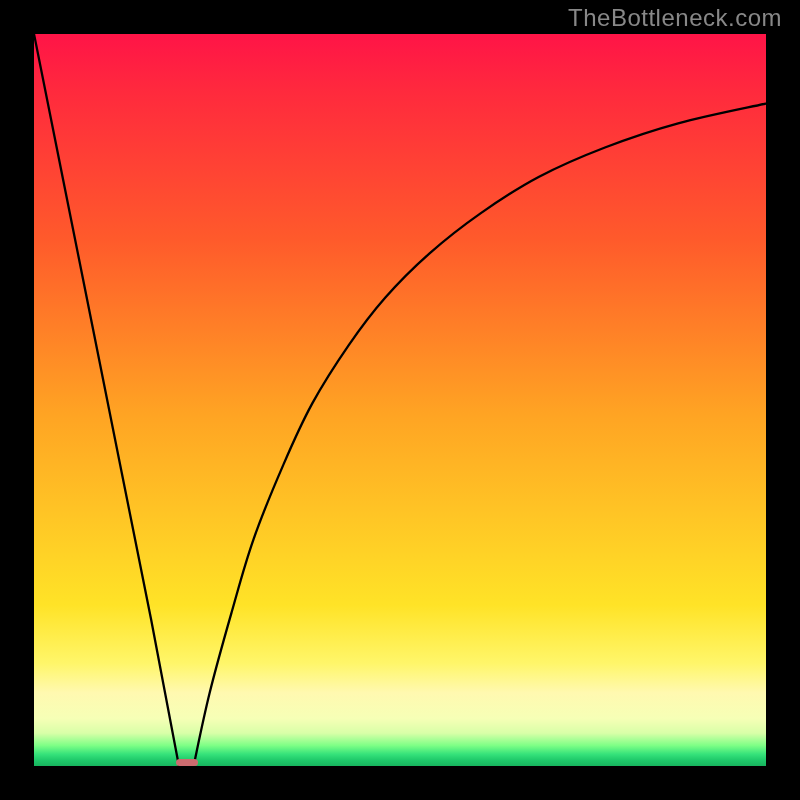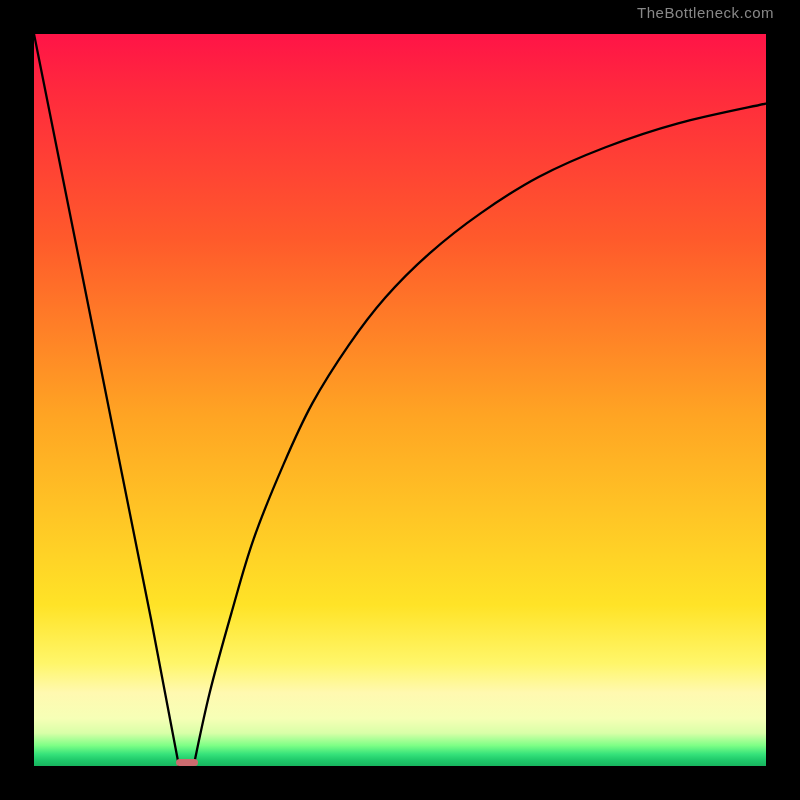--- a/index.html
+++ b/index.html
@@ -13,23 +13,23 @@
   }
   .frame {
     position: relative;
     width: 800px;
     height: 800px;
     background: #000;
   }
   .watermark {
     position: absolute;
     top: 4px;
-    right: 26px;
+    right: 18px;
     color: #888;
-    font-size: 15px;
+    font-size: 24px;
     font-weight: 500;
     letter-spacing: 0.5px;
     z-index: 10;
   }
   .plot-area {
     position: absolute;
     left: 34px;
     top: 34px;
     width: 732px;
     height: 732px;

